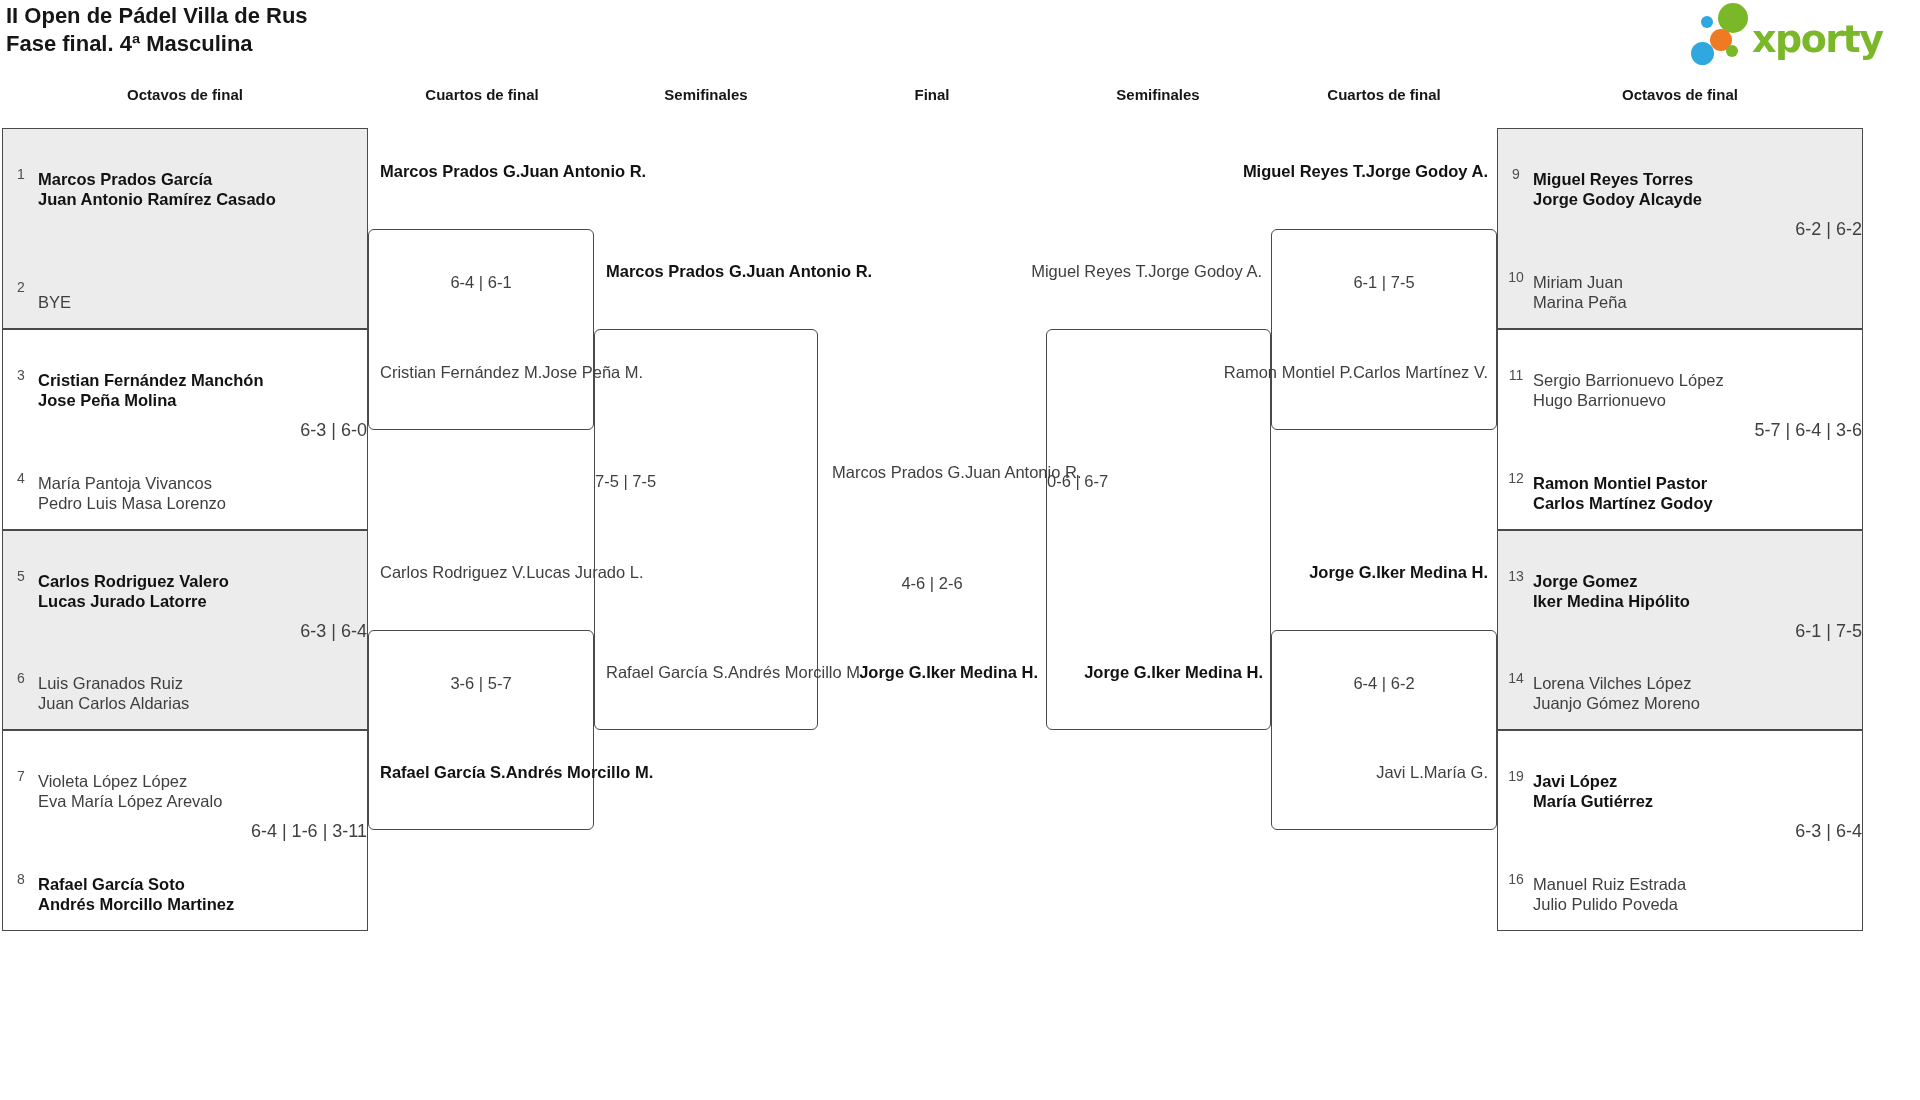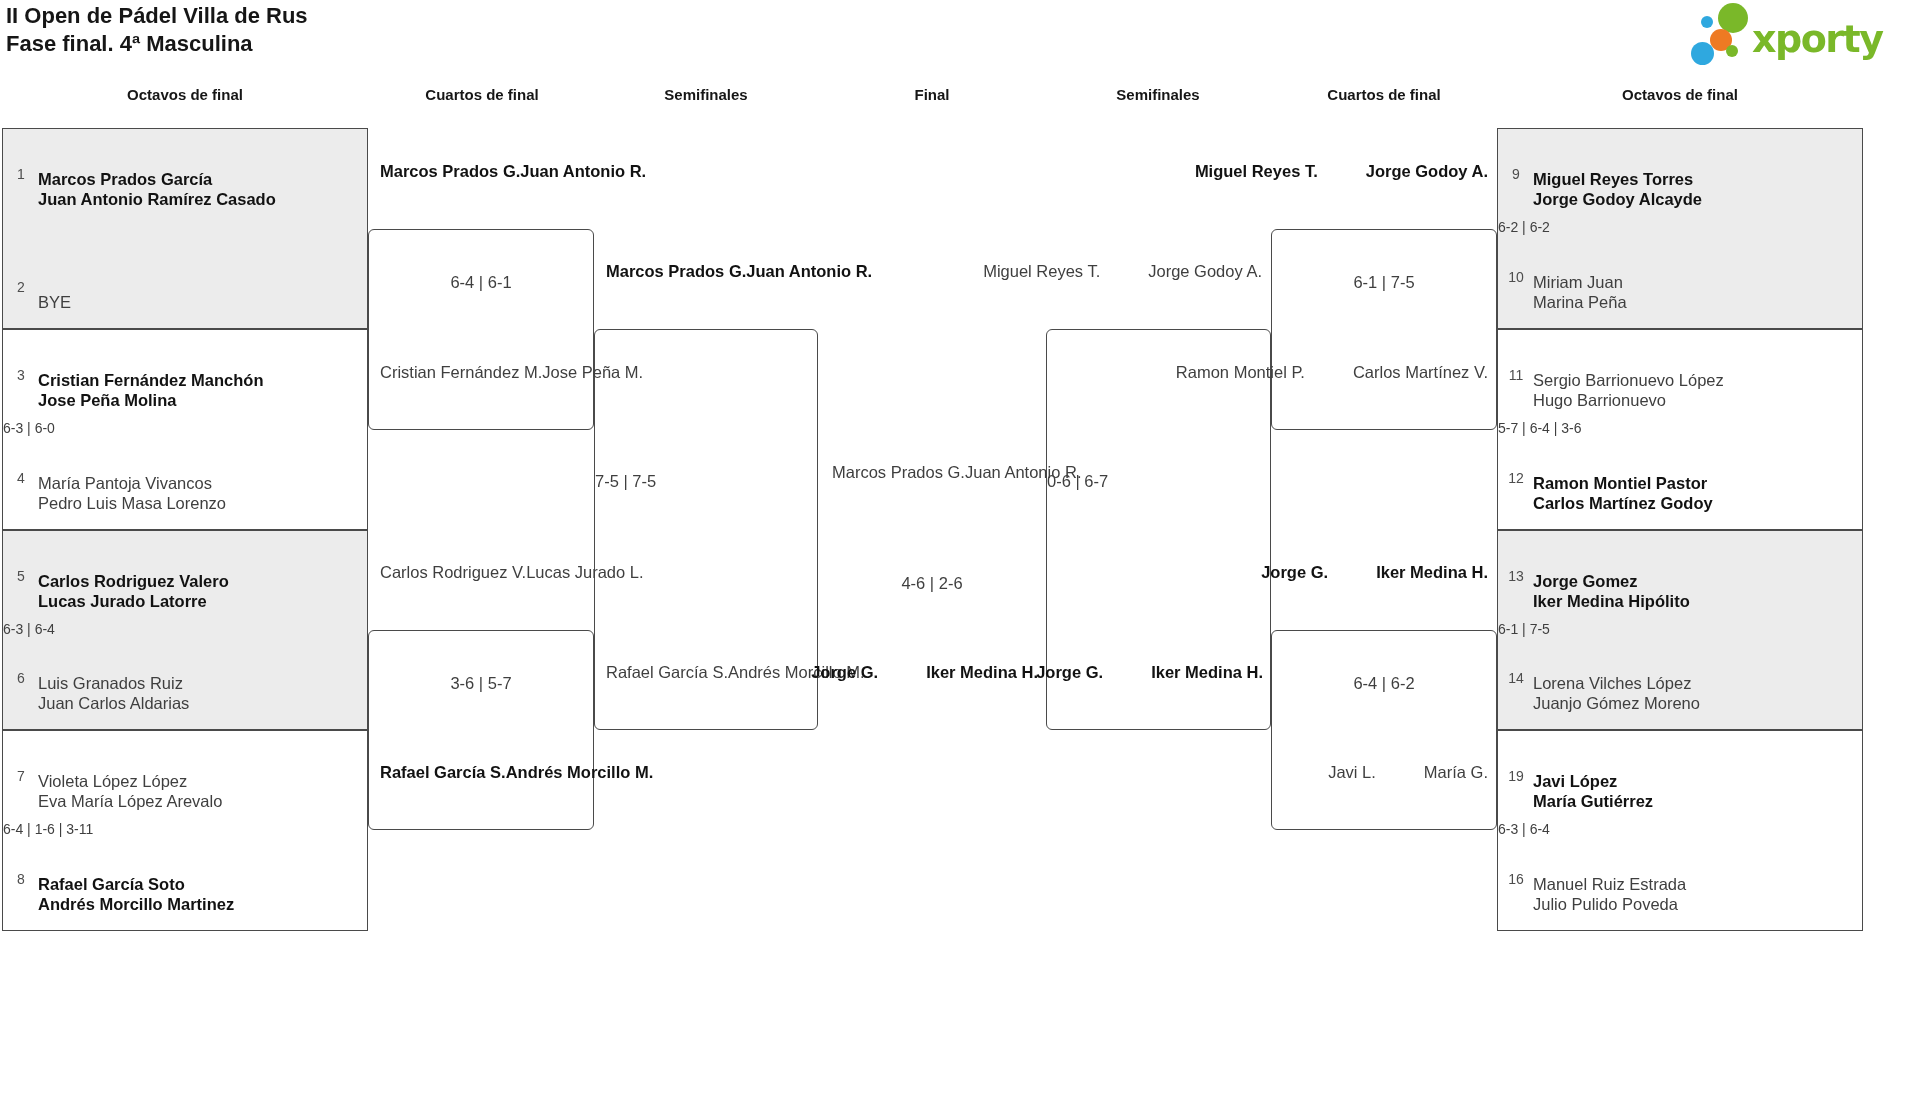--- a/index.html
+++ b/index.html
@@ -11,26 +11,26 @@
   .rh{position:absolute;top:86px;width:220px;text-align:center;font-size:15px;font-weight:700;color:#161616;white-space:nowrap;}
   .box{position:absolute;border:1px solid var(--line,#4a4a4a);box-sizing:border-box;background:#fff;}
   .box.gray{background:var(--box-gray,#ececec);}
   .box.open{background:transparent;border-radius:6px;}
   .slot{position:absolute;left:8px;right:8px;display:flex;align-items:center;gap:7px;}
   .slot.t1{top:10px;min-height:44px;}
   .slot.t2{bottom:16px;min-height:44px;}
   .seed{flex:none;width:20px;font-size:14px;color:#4d4d4d;text-align:center;}
   .names{display:flex;flex-direction:column;font-size:16.5px;line-height:20px;color:#3f3f3f;white-space:nowrap;margin-top:30px;}
   .names.b{font-weight:700;color:#121212;}
-  .oscore{position:absolute;left:0;right:0;top:90px;text-align:left;font-size:14px;color:#3f3f3f;white-space:nowrap;}
+  .oscore{position:absolute;left:0;right:0;top:90px;text-align:right;font-size:18px;color:#3f3f3f;white-space:nowrap;}
   .cscore{position:absolute;left:0;right:0;top:43px;text-align:center;font-size:16.5px;color:#3f3f3f;white-space:nowrap;}
   .sscore{position:absolute;left:0;right:0;top:142px;text-align:left;font-size:16.5px;color:#3f3f3f;white-space:nowrap;}
   .fe{position:absolute;display:flex;flex-direction:row;font-size:16.5px;line-height:20px;color:#3f3f3f;white-space:nowrap;}
   .fe.b{font-weight:700;color:#121212;}
-  .fe.r{align-items:flex-end;text-align:right;gap:48px;}
+  .fe.r{align-items:flex-end;text-align:right;}
   .fscore{position:absolute;width:200px;text-align:center;font-size:16.5px;color:#3f3f3f;white-space:nowrap;}
   .logo-dot{position:absolute;border-radius:50%;}
   .logo-text{position:absolute;left:1752px;top:18px;font-size:38px;line-height:42px;font-weight:700;
     color:var(--brand-green,#7ab829);letter-spacing:-1.5px;font-family:"DejaVu Sans",sans-serif;}
 </style>
 </head>
 <body>
 
 <div id="stage" style="--brand-green: #7ab829; --brand-blue: #2fa8df; --brand-orange: #ee7a23; --box-gray: #ececec; --line: #4a4a4a;">
 

